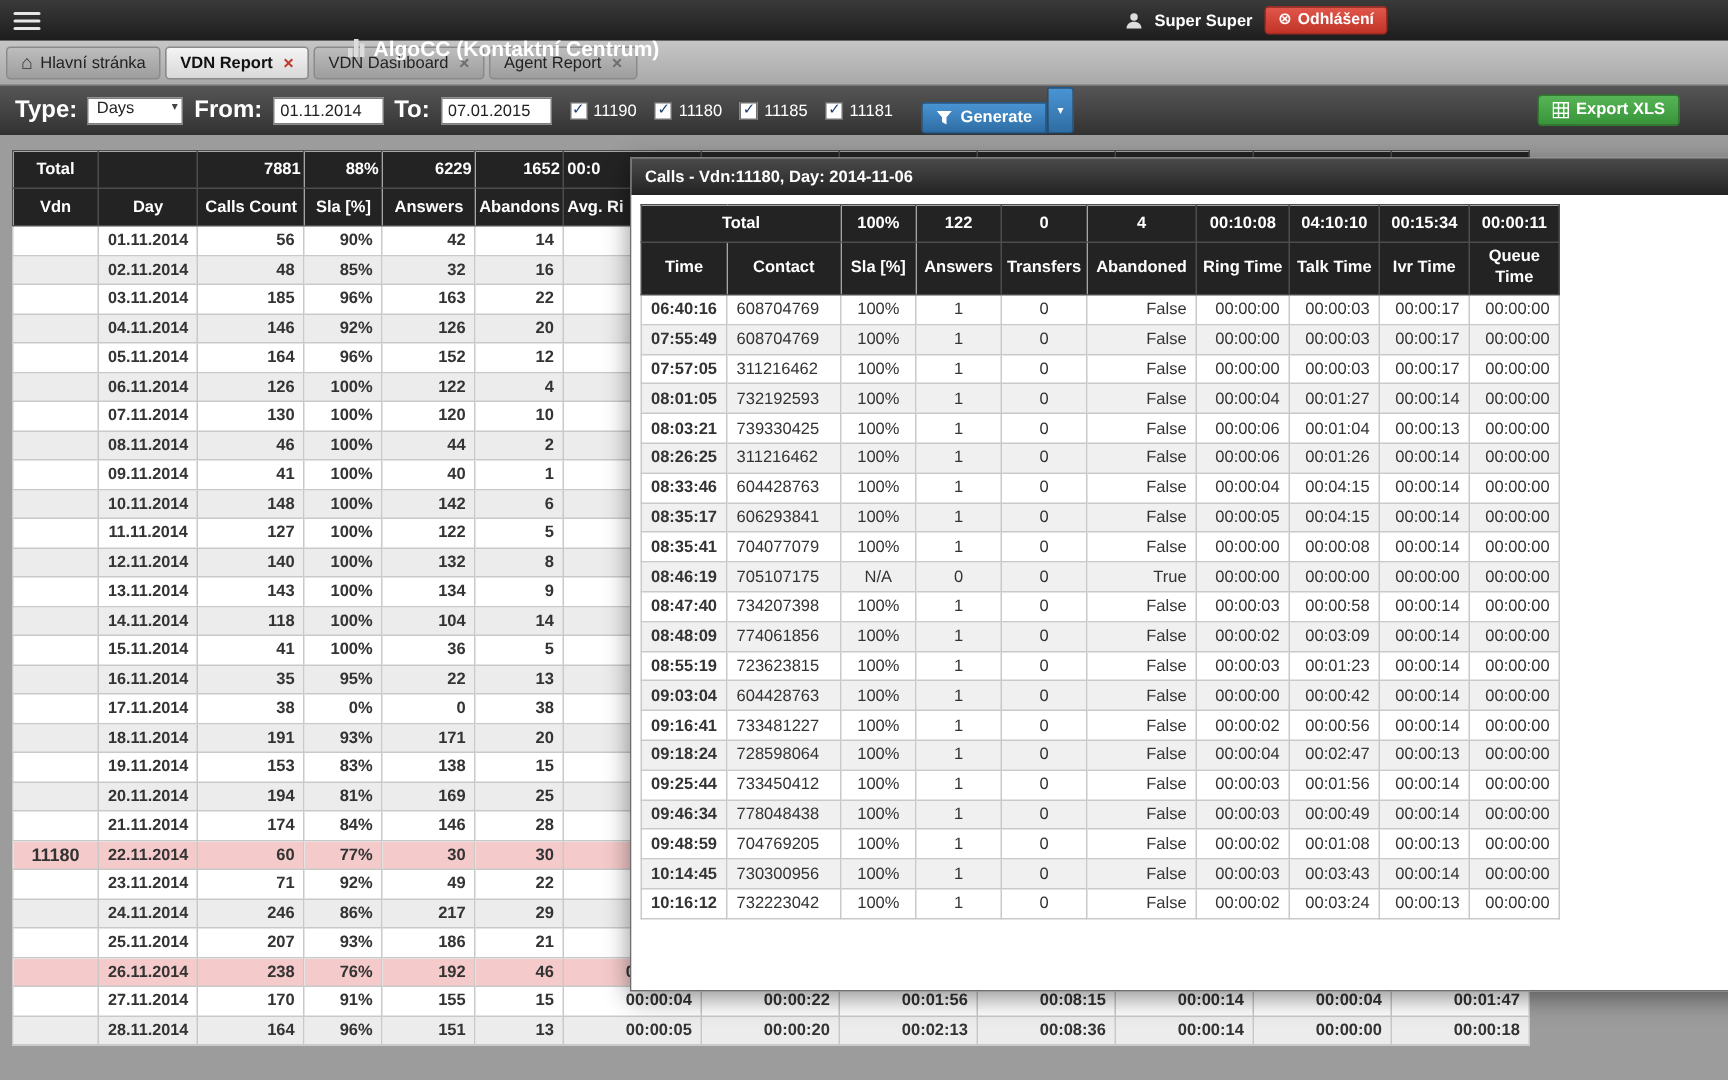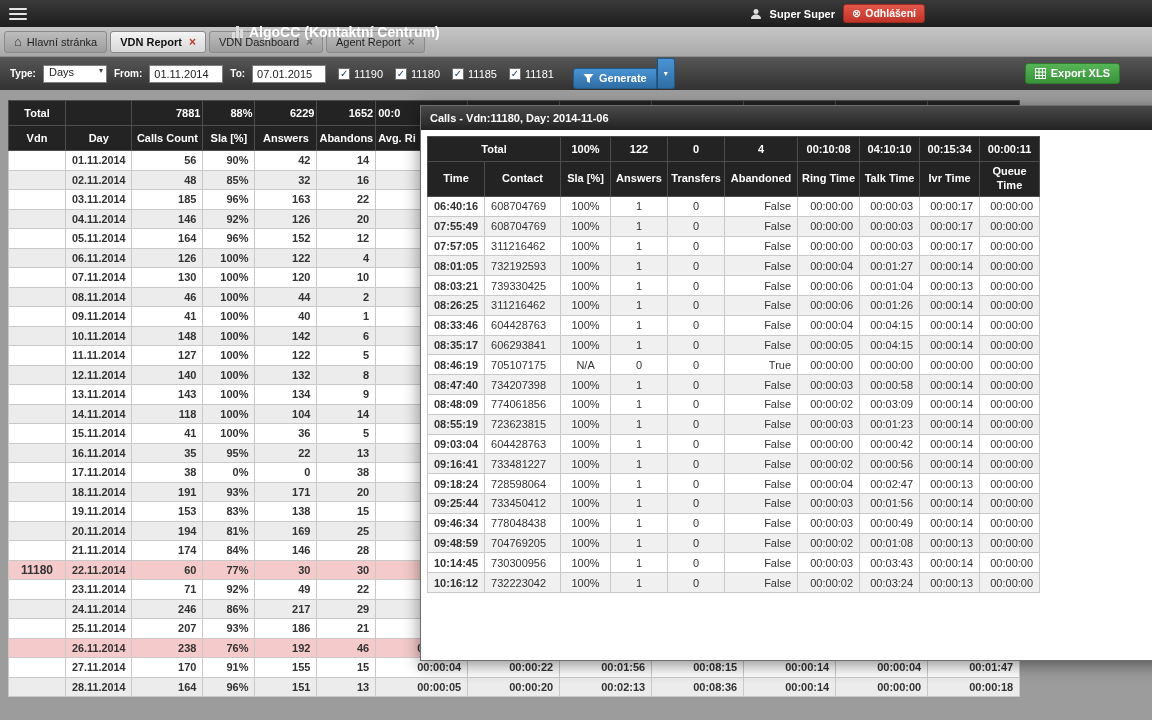--- a/index.html
+++ b/index.html
@@ -36,21 +36,21 @@
     font-size:11px; color:#222; cursor:pointer; white-space:nowrap; }
   .tab.active { background:linear-gradient(#f4f4f4,#d8d8d8); font-weight:bold; color:#111; }
   .tab .x { font-weight:bold; color:#6f6f6f; font-size:12px; line-height:1; margin-left:2px; }
   .tab.active .x { color:#c0392b; }
   .home-ic { font-size:13px; line-height:1; color:#333; }
 
   
   .filterbar { position:absolute; top:57px; left:0; right:0; height:33px;
     background:linear-gradient(#565656,#323232); display:flex; align-items:center;
     padding:0 10px; gap:7px; z-index:5; }
-  .flabel { color:#fff; font-weight:bold; font-size:10px; white-space:nowrap; }
+  .flabel { color:#fff; font-weight:bold; font-size:16px; white-space:nowrap; }
   .select { width:64px; height:18px; background:#fff; border:1px solid #7e7e7e;
     display:flex; justify-content:space-between;
     padding:0 3px 0 5px; font-size:11px; color:#222; cursor:pointer; }
   .select .caret { font-size:8px; color:#444; }
   input.txt { width:74px; height:18px; border:1px solid #7e7e7e; font-size:11px;
     padding:0 4px; font-family:inherit; color:#222; }
   .cbgroup { display:flex; align-items:center; gap:4px; margin-left:5px; cursor:pointer; }
   .cb { width:12px; height:12px; background:#fff; border:1px solid #6f6f6f;
     display:flex; align-items:center; justify-content:center;
     font-size:10px; line-height:1; color:#1d3e6e; font-weight:bold; }
@@ -815,20 +815,32 @@
             <td class="c">100%</td>
             <td class="c">1</td>
             <td class="c">0</td>
             <td class="r">False</td>
             <td class="r">00:00:05</td>
             <td class="r">00:04:15</td>
             <td class="r">00:00:14</td>
             <td class="r">00:00:00</td>
           </tr>
           <tr>
+            <td class="l b">08:35:41</td>
+            <td class="l">704077079</td>
+            <td class="c">100%</td>
+            <td class="c">1</td>
+            <td class="c">0</td>
+            <td class="r">False</td>
+            <td class="r">00:00:00</td>
+            <td class="r">00:00:08</td>
+            <td class="r">00:00:14</td>
+            <td class="r">00:00:00</td>
+          </tr>
+          <tr>
             <td class="l b">08:46:19</td>
             <td class="l">705107175</td>
             <td class="c">N/A</td>
             <td class="c">0</td>
             <td class="c">0</td>
             <td class="r">True</td>
             <td class="r">00:00:00</td>
             <td class="r">00:00:00</td>
             <td class="r">00:00:00</td>
             <td class="r">00:00:00</td>

